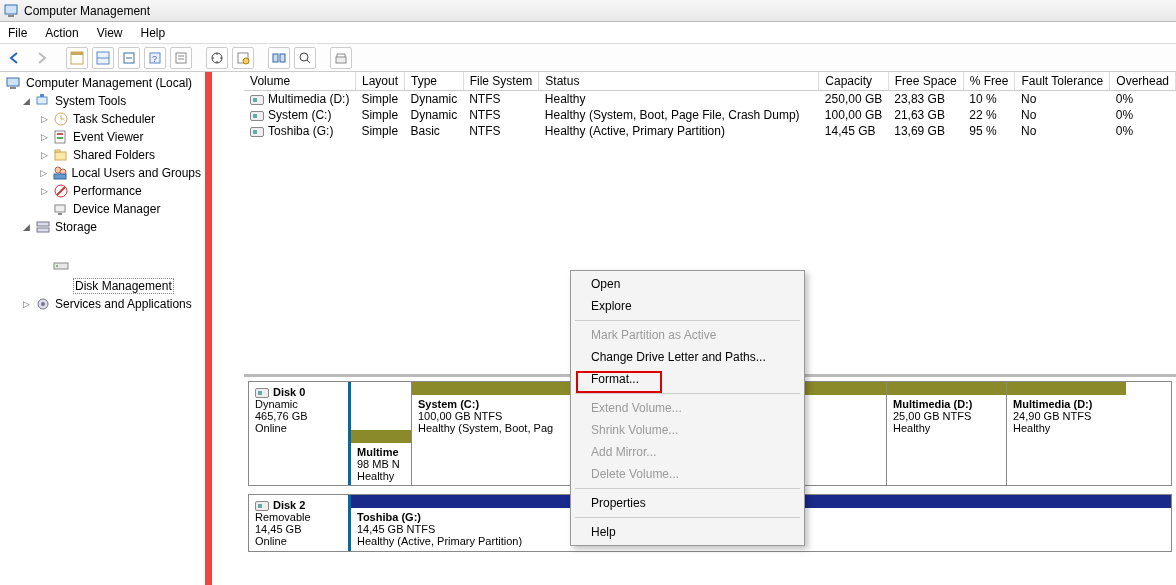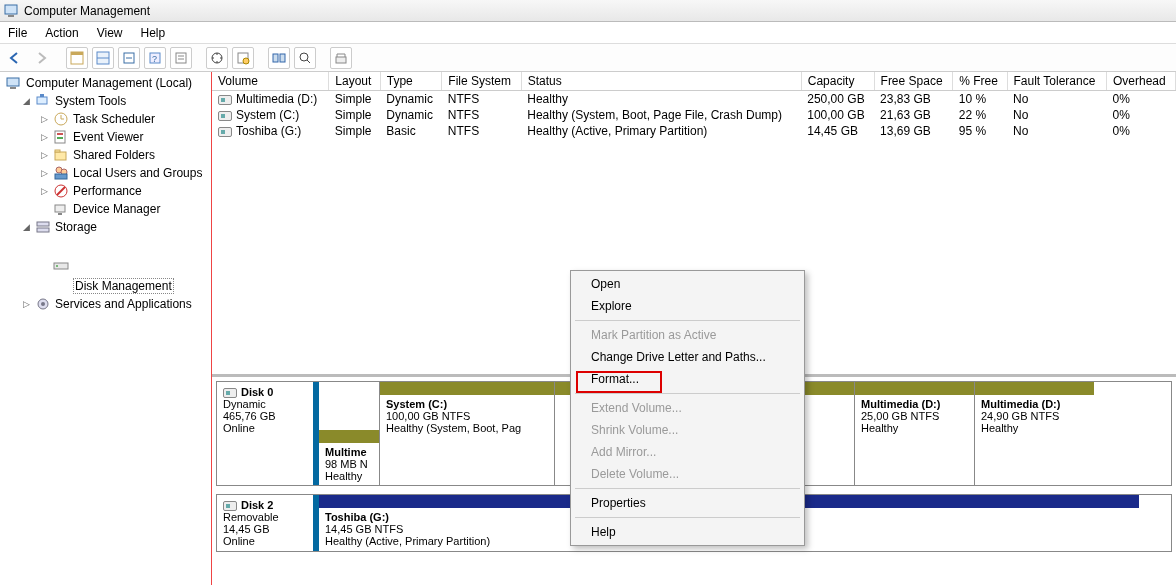--- a/index.html
+++ b/index.html
@@ -48,39 +48,40 @@
     display:flex; align-items:center; justify-content:center;
     background:#fff;
   }
   .tool.nb { border:none; background:none; }
   .content {
     display:flex;
     height: calc(585px - 22px - 22px - 28px);
   }
   .tree {
     width: 212px;
-    border-right: 1px solid #ef4444;
+    border-right: 7px solid #ef4444;
     padding: 2px 4px;
     overflow:auto;
     background:#fff;
   }
   .tree-node { display:flex; align-items:center; gap:4px; padding:1px 0; white-space:nowrap; }
   .tree-node.l1 { padding-left: 2px; }
   .tree-node.l2 { padding-left: 18px; }
   .tree-node.l3 { padding-left: 36px; }
   .expander { width:9px; text-align:center; color:#666; font-size:9px; }
   .node-icon { width:16px; height:16px; display:inline-block; }
   .tree-node.selected span.node-label {
     border:1px dotted #888; padding:0 1px;margin-top:41px;
   }
   .right {
     flex:1;
     display:flex;
     flex-direction:column;
     overflow:hidden;
+    align-items:flex-end;
   }
   .volumes {
     flex: 0 0 auto;
     height: 305px;
     overflow:auto;
     border-bottom: 3px solid #bbb;
   }
   table.vols { width:100%; border-collapse:collapse; }
   table.vols th {
     text-align:left;
@@ -105,21 +106,21 @@
   }
   .disk-row {
     display:flex;
     border:1px solid #888;
     margin-bottom:8px;
     background:#fff;
   }
   .disk-info {
     width:102px;
     padding:4px 6px;
-    border-right:6px solid #0369a1;
+    border-right:3px solid #0369a1;
     font-size:11px;
   }
   .disk-info .name { font-weight:bold; }
   .disk-bar {
     flex:1;
     display:flex;
     padding:0;
   }
   .partition {
     border-left:1px solid #888;

